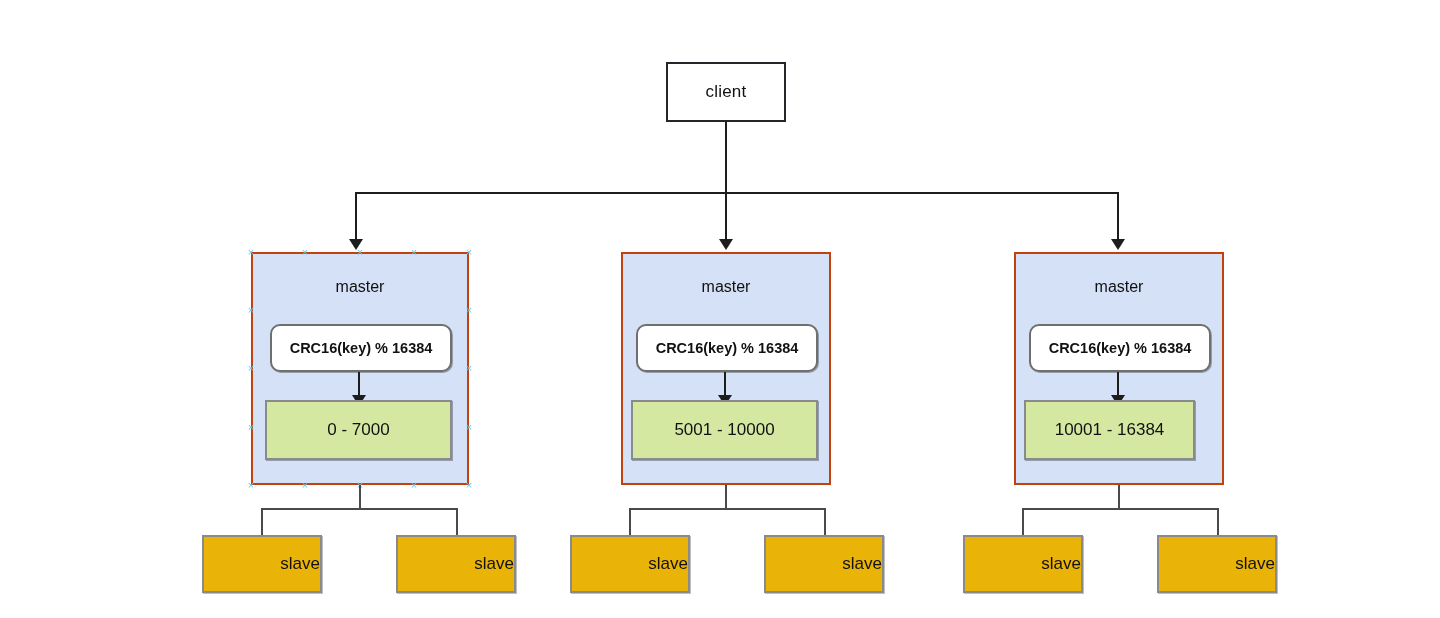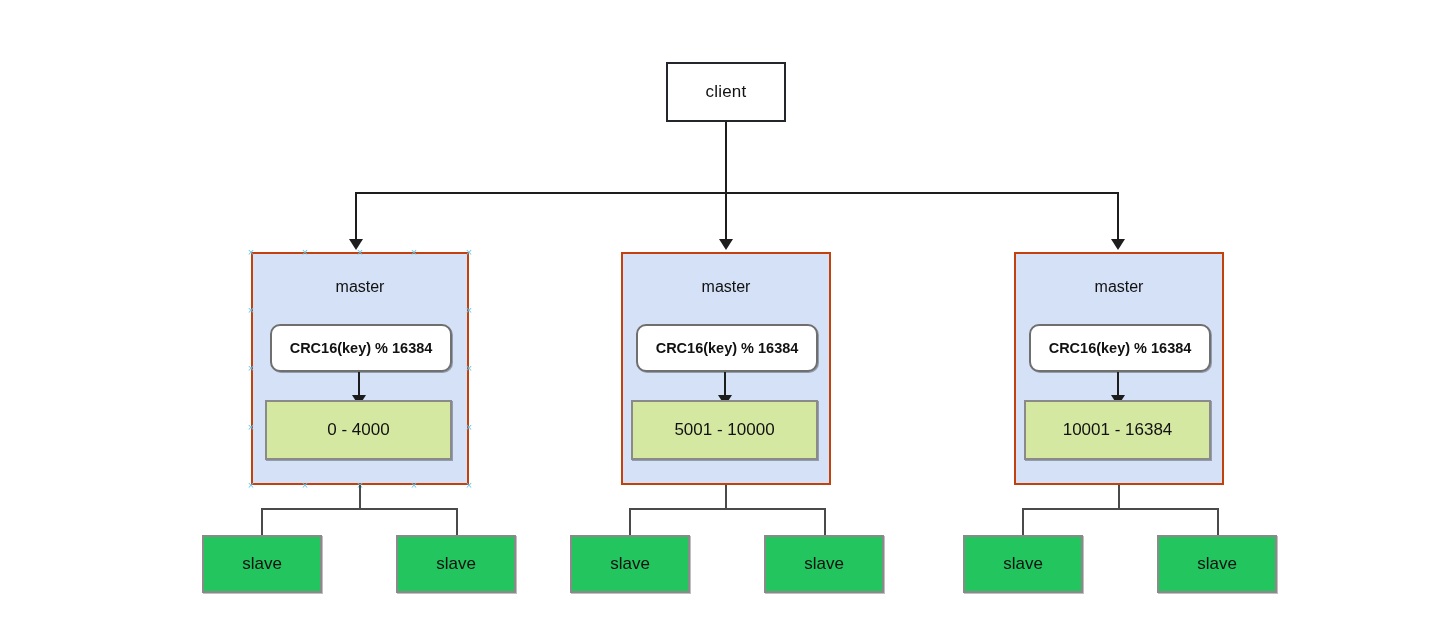--- a/index.html
+++ b/index.html
@@ -80,23 +80,24 @@
     align-items: center;
     justify-content: center;
     font-size: 17px;
     color: #111111;
     box-shadow: 1px 1px 0 rgba(0,0,0,.30);
   }
 
   
   .slave-box {
     border: 2px solid #8a8a8a;
-    background: #22c55e;
+    background: #eab308;
     font-size: 17px;
     box-shadow: 1px 1px 0 rgba(0,0,0,.25);
+    justify-content: flex-end;
   }
 
   
   .edge {
     position: absolute;
     background: #1d1d1d;
   }
   .edge-gray {
     position: absolute;
     background: #4a4a4a;
@@ -163,21 +164,21 @@
   <div class="arrow-down" style="left:1111px; top:239px;"></div>
 
   <div class="node master-box" style="left:251px; top:252px; width:218px; height:233px;">
     <div class="master-title">master</div>
     <div class="crc-box" style="left:17px; top:70px; width:182px; height:48px;">
       <span>CRC16(key) % 16384</span>
     </div>
     <div class="edge vline" style="left:105px; top:118px; height:25px;"></div>
     <div class="arrow-down" style="left:99px; top:141px;"></div>
     <div class="slot-box" style="left:12px; top:146px; width:187px; height:60px;">
-      <span>0 - 4000</span>
+      <span>0 - 7000</span>
     </div>
   </div>
 
   <div class="handle" style="left:251px; top:252px;"></div>
   <div class="handle" style="left:305px; top:252px;"></div>
   <div class="handle" style="left:360px; top:252px;"></div>
   <div class="handle" style="left:414px; top:252px;"></div>
   <div class="handle" style="left:469px; top:252px;"></div>
   <div class="handle" style="left:251px; top:310px;"></div>
   <div class="handle" style="left:469px; top:310px;"></div>
@@ -227,21 +228,21 @@
     <span>slave</span>
   </div>
 
   <div class="node master-box" style="left:1014px; top:252px; width:210px; height:233px;">
     <div class="master-title">master</div>
     <div class="crc-box" style="left:13px; top:70px; width:182px; height:48px;">
       <span>CRC16(key) % 16384</span>
     </div>
     <div class="edge vline" style="left:101px; top:118px; height:25px;"></div>
     <div class="arrow-down" style="left:95px; top:141px;"></div>
-    <div class="slot-box" style="left:8px; top:146px; width:187px; height:60px;">
+    <div class="slot-box" style="left:8px; top:146px; width:171px; height:60px;">
       <span>10001 - 16384</span>
     </div>
   </div>
 
   <div class="edge-gray vline" style="left:1118px; top:485px; height:24px;"></div>
   <div class="edge-gray hline" style="left:1022px; top:508px; width:197px;"></div>
   <div class="edge-gray vline" style="left:1022px; top:508px; height:27px;"></div>
   <div class="edge-gray vline" style="left:1217px; top:508px; height:27px;"></div>
 
   <div class="node slave-box" style="left:963px; top:535px; width:120px; height:58px;">

